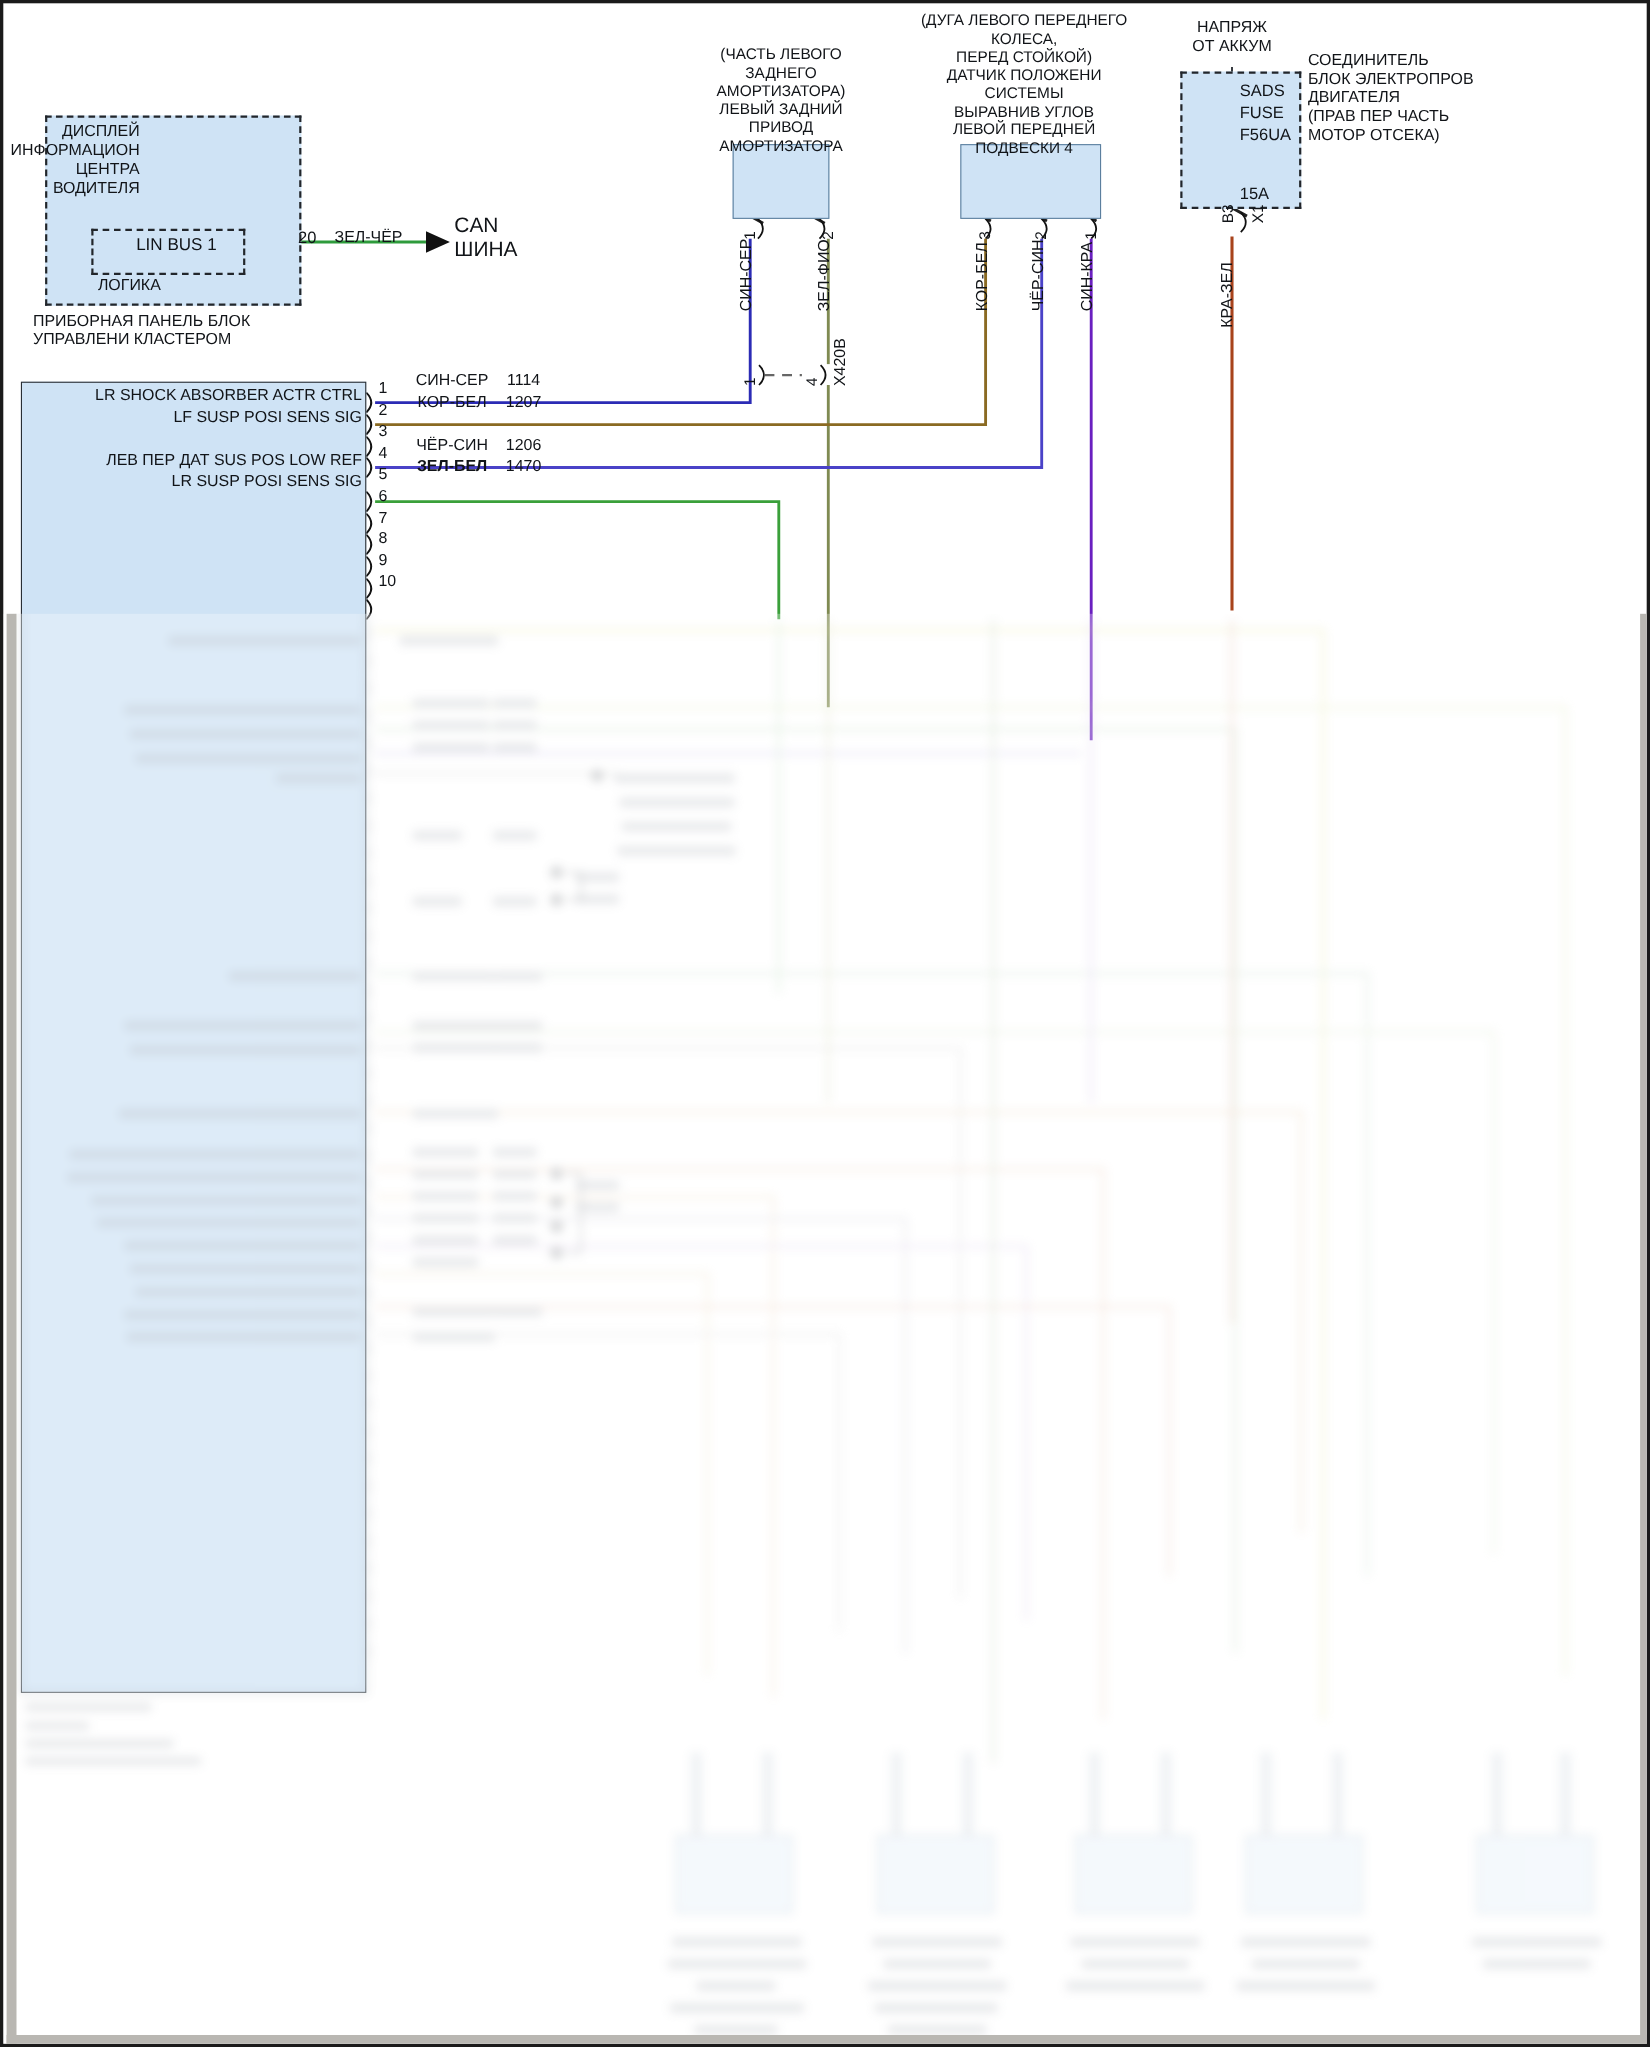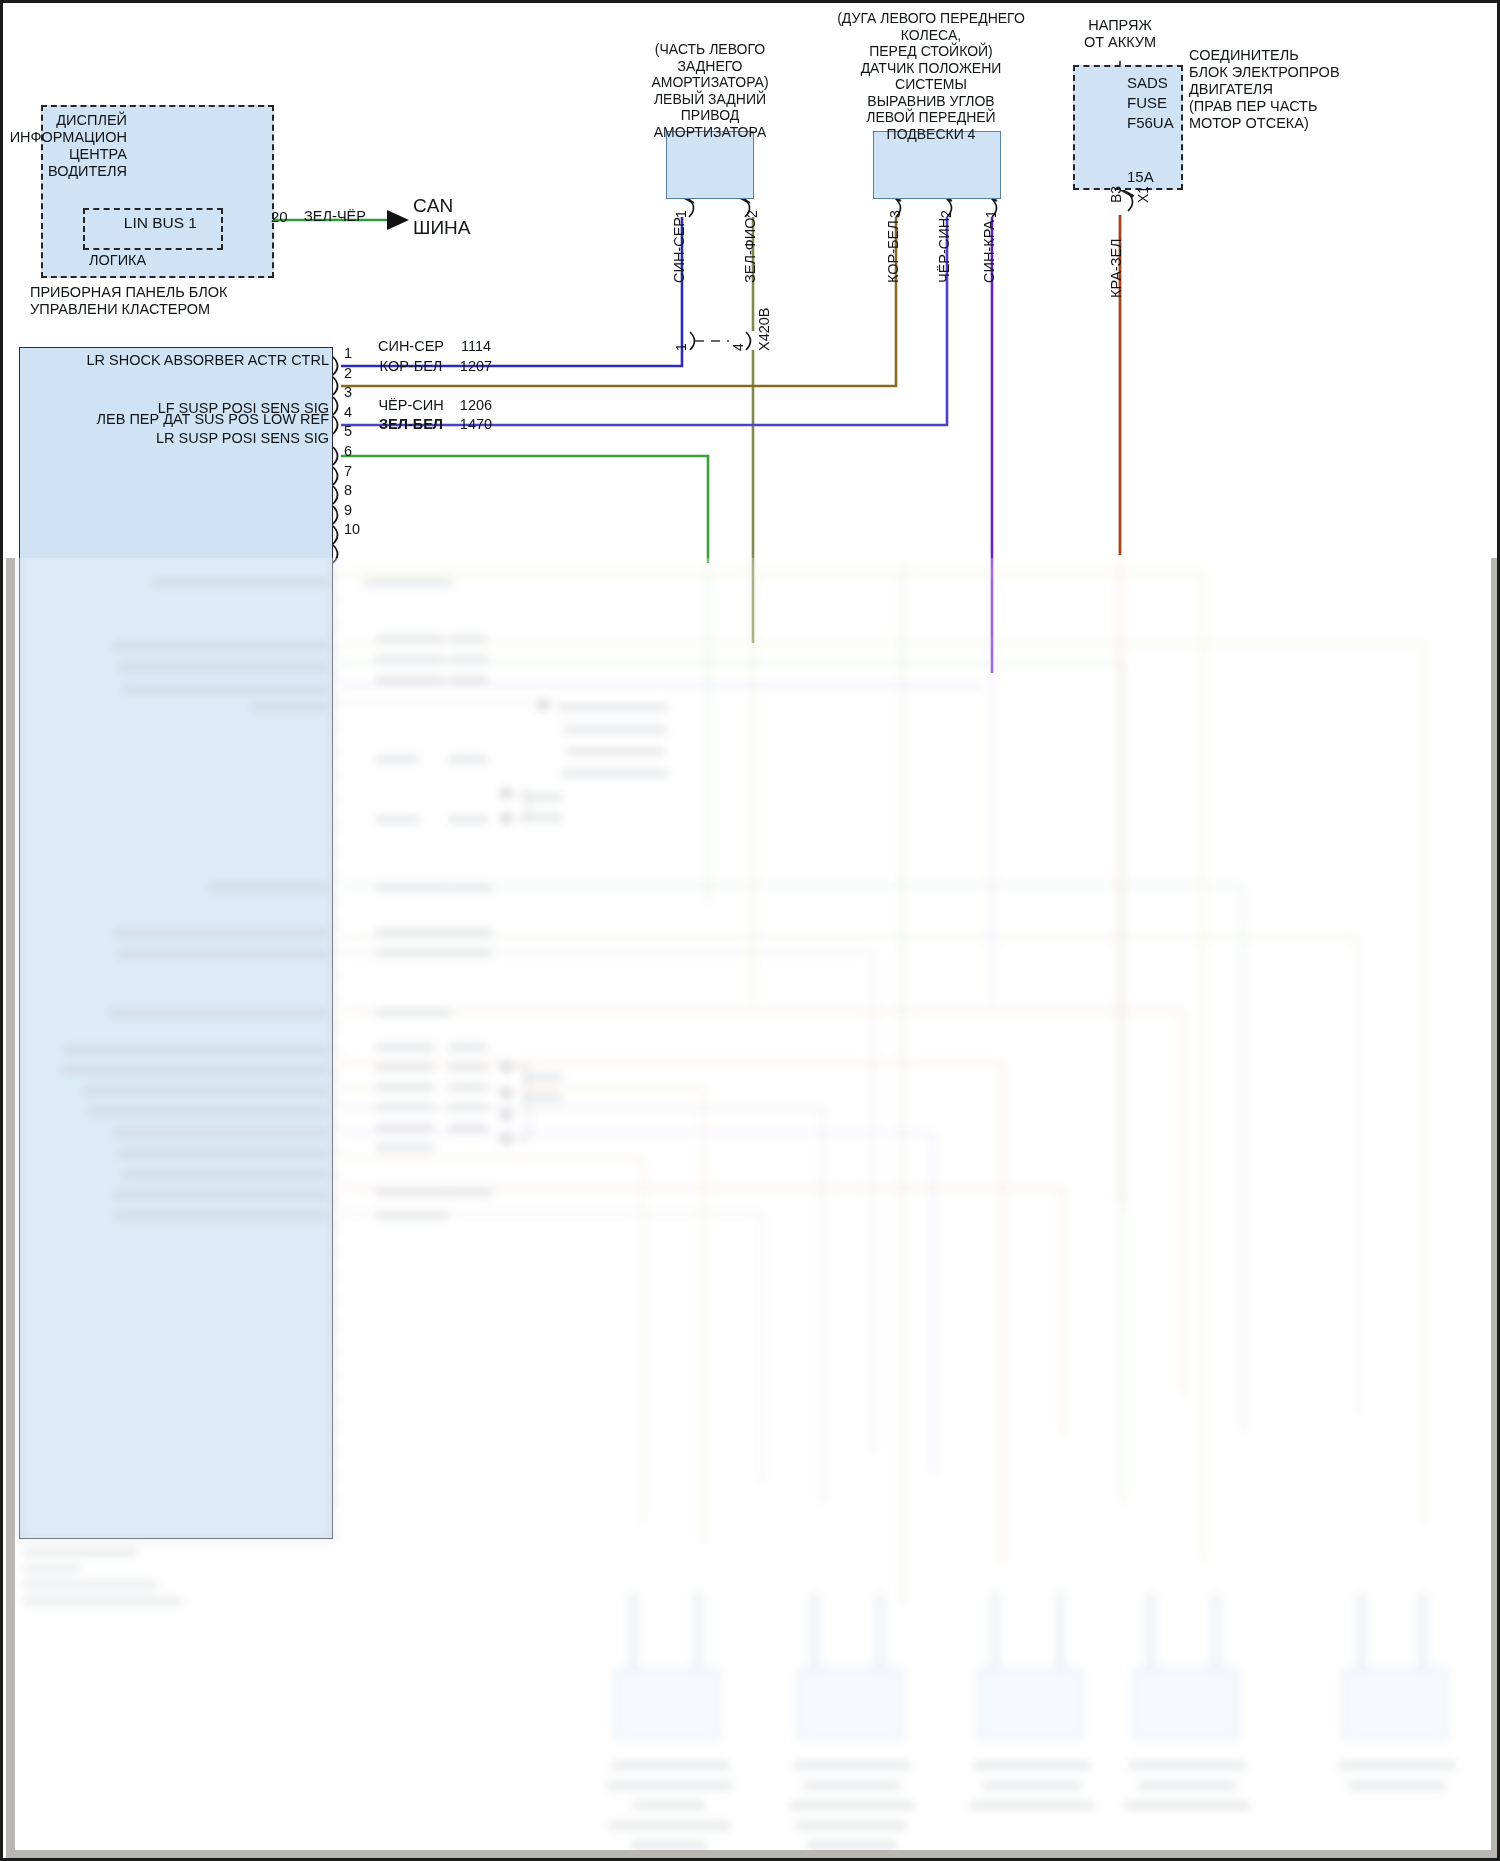--- a/index.html
+++ b/index.html
@@ -216,21 +216,21 @@
   <div class="lbl vert" style="left:670px;top:348px;font-size:14px;">1</div>
   <div class="lbl vert" style="left:727px;top:348px;font-size:14px;">4</div>
   <div class="lbl vert" style="left:753px;top:348px;font-size:14.5px;">X420B</div>
 
   <div id="pin-rows">
       <div class="lbl" style="left: 341px; top: 342px; font-size: 14.5px;">1</div>
       <div class="lbl rgt" style="left: 326px; top: 349px; font-size: 14.5px;">LR SHOCK ABSORBER ACTR CTRL</div>
       <div class="lbl ctr" style="left: 408px; top: 335px; font-size: 14.5px;">СИН-СЕР</div>
       <div class="lbl ctr" style="left: 473px; top: 335px; font-size: 14.5px;">1114</div>
       <div class="lbl" style="left: 341px; top: 361.6px; font-size: 14.5px;">2</div>
-      <div class="lbl rgt" style="left: 326px; top: 368.6px; font-size: 14.5px; margin-top: 28px;">LF SUSP POSI SENS SIG</div>
+      <div class="lbl rgt" style="left: 326px; top: 368.6px; font-size: 14.5px;">LF SUSP POSI SENS SIG</div>
       <div class="lbl ctr" style="left: 408px; top: 354.6px; font-size: 14.5px;">КОР-БЕЛ</div>
       <div class="lbl ctr" style="left: 473px; top: 354.6px; font-size: 14.5px;">1207</div>
       <div class="lbl" style="left: 341px; top: 381.2px; font-size: 14.5px;">3</div>
       <div class="lbl" style="left: 341px; top: 400.8px; font-size: 14.5px;">4</div>
       <div class="lbl rgt" style="left: 326px; top: 407.8px; font-size: 14.5px;">ЛЕВ ПЕР ДАТ SUS POS LOW REF</div>
       <div class="lbl ctr" style="left: 408px; top: 393.8px; font-size: 14.5px;">ЧЁР-СИН</div>
       <div class="lbl ctr" style="left: 473px; top: 393.8px; font-size: 14.5px;">1206</div>
       <div class="lbl" style="left: 341px; top: 420.4px; font-size: 14.5px;">5</div>
       <div class="lbl rgt" style="left: 326px; top: 427.4px; font-size: 14.5px;">LR SUSP POSI SENS SIG</div>
       <div class="lbl ctr" style="left: 408px; top: 413.4px; font-size: 14.5px; font-weight: bold;">ЗЕЛ-БЕЛ</div>

